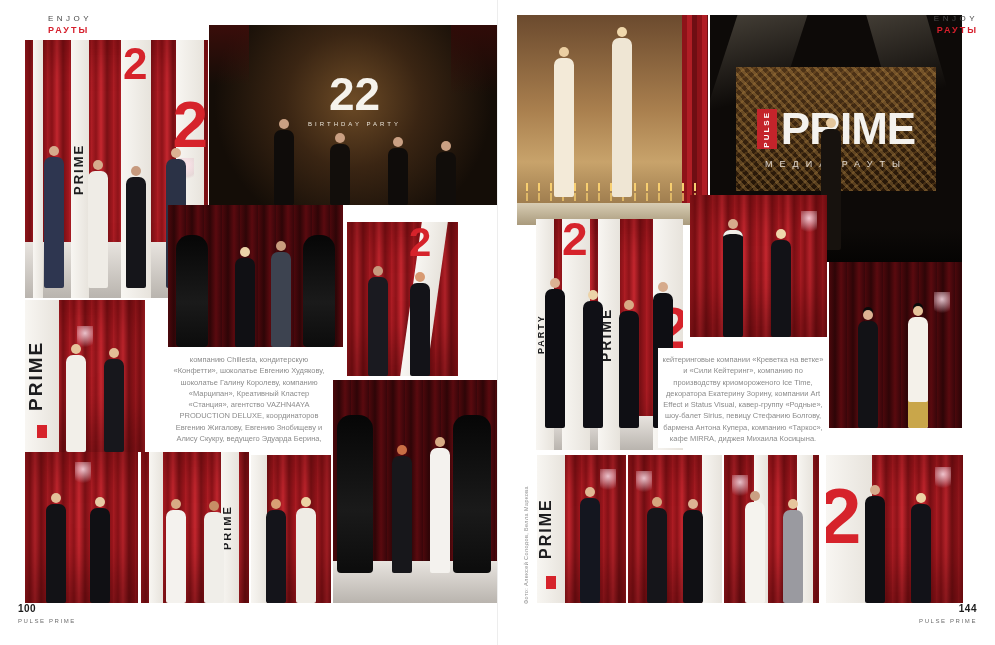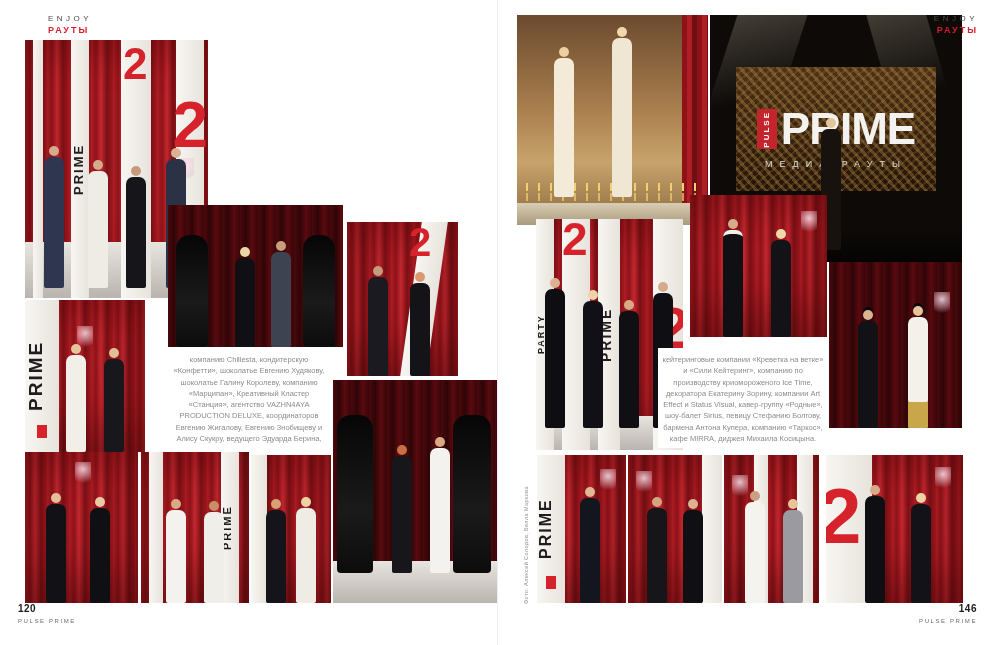--- a/index.html
+++ b/index.html
@@ -117,20 +117,44 @@
     <div class="person" style="left:98px;height:122px">
         <i class="head" style="background:#c79a7e"></i>
         <i class="body" style="background:#15151a"></i>
       </div>
     <div class="person" style="left:138px;height:140px">
         <i class="head" style="background:#dcb293"></i>
         <i class="body" style="background:#2b3246"></i>
       </div>
   </div>
 
+  <div class="photo stage" style="left:209px;top:25px;width:288px;height:180px">
+    <div class="screen22" style="left:58px;top:18px;width:175px;height:112px">
+      <div class="big">22</div>
+      <div class="sub">BIRTHDAY PARTY</div>
+    </div>
+    <div style="position:absolute;left:0;top:0;width:40px;height:60px;background:linear-gradient(180deg,#3a0d0a,transparent);z-index:3"></div>
+    <div style="position:absolute;right:0;top:0;width:46px;height:70px;background:linear-gradient(180deg,#300b08,transparent);z-index:3"></div>
+    <div class="person" style="left:62px;height:86px;bottom:0">
+        <i class="head" style="background:#caa083"></i>
+        <i class="body" style="background:#0f0c0a"></i>
+      </div>
+    <div class="person" style="left:118px;height:72px;bottom:0">
+        <i class="head" style="background:#caa083"></i>
+        <i class="body" style="background:#120e0b"></i>
+      </div>
+    <div class="person" style="left:176px;height:68px;bottom:0">
+        <i class="head" style="background:#caa083"></i>
+        <i class="body" style="background:#0f0c0a"></i>
+      </div>
+    <div class="person" style="left:224px;height:64px;bottom:0">
+        <i class="head" style="background:#caa083"></i>
+        <i class="body" style="background:#110d0a"></i>
+      </div>
+  </div>
 
   <div class="photo curtain" style="left:25px;top:300px;width:120px;height:152px">
     <div class="banner" style="left:0;width:34px">
       <span class="vtext" style="font-size:19px">PRIME</span>
       <div class="pulsebox"></div>
     </div>
     <div class="chandelier" style="left:52px;top:26px"></div>
     <div class="person" style="left:38px;height:108px;bottom:0">
         <i class="head" style="background:#e6c49c"></i>
         <i class="body" style="background:#f2efe9"></i>
@@ -216,21 +240,21 @@
         <i class="head" style="background:#c96f45"></i>
         <i class="body" style="background:#17171b"></i>
       </div>
     <div class="person" style="left:94px;height:136px;bottom:30px">
         <i class="head" style="background:#d8ab85"></i>
         <i class="body" style="background:#f4f2ee"></i>
       </div>
   </div>
 
   <div class="footer footer-left">
-    <div class="pnum">120</div>
+    <div class="pnum">100</div>
     <div class="mag">PULSE PRIME</div>
   </div>
 
   <div class="photo" style="left:517px;top:15px;width:191px;height:210px;background:linear-gradient(180deg,#6b4a2e,#a97f4e 45%,#c8a36b 70%,#8a6a40)">
     <div style="position:absolute;right:0;top:0;bottom:0;width:26px;background:repeating-linear-gradient(90deg,#8e1319 0 5px,#b01e25 5px 10px,#6f0e13 10px 15px)"></div>
     <div class="person" style="left:34px;height:150px;bottom:28px">
         <i class="head" style="background:#eccfa2"></i>
         <i class="body" style="background:#f3ead8"></i>
       </div>
     <div class="person" style="left:92px;height:170px;bottom:28px">
@@ -366,21 +390,21 @@
         <i class="head" style="background:#d6ab8c"></i>
         <i class="body" style="background:#0f0f13"></i>
       </div>
     <div class="person" style="left:82px;height:110px;bottom:0">
         <i class="head" style="background:#eed4a6"></i>
         <i class="body" style="background:#121218"></i>
       </div>
   </div>
 
   <div class="footer footer-right">
-    <div class="pnum">146</div>
+    <div class="pnum">144</div>
     <div class="mag">PULSE PRIME</div>
   </div>
 
   <div class="credit">Фото: Алексей Солодов, Белла Маркова</div>
 
   <div class="fold"></div>
 
 </div>
 
 </body></html>

